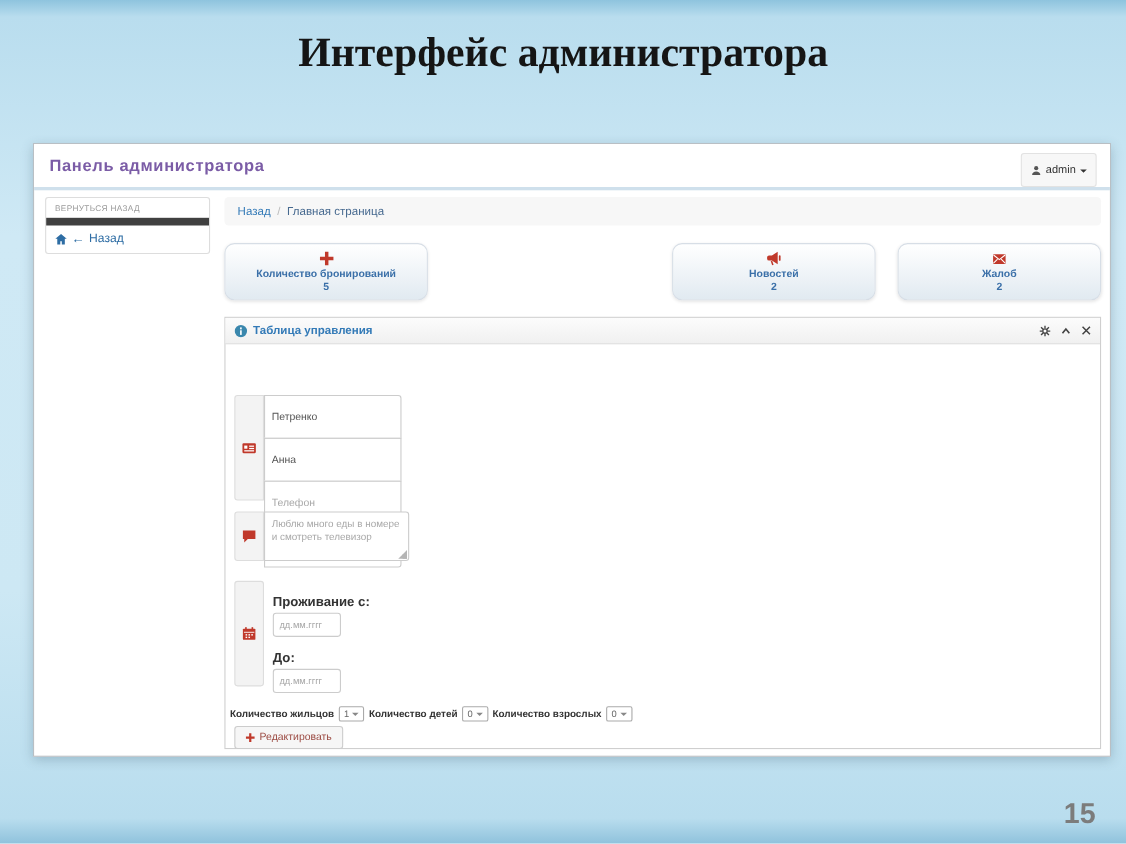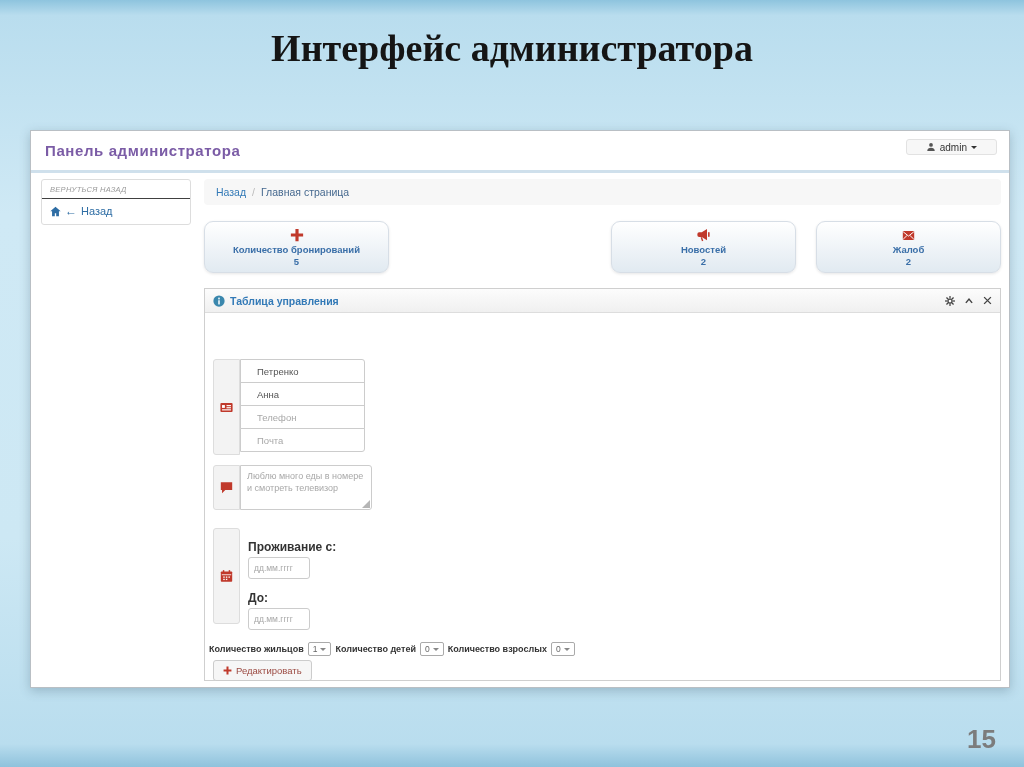--- a/index.html
+++ b/index.html
@@ -19,29 +19,29 @@
   }
 
   
   .shot{
     position:absolute; left:30px; top:130px; width:980px; height:558px;
     background:#fff; border:1px solid #b9bfc4; box-shadow:0 3px 10px rgba(60,90,110,.3);
   }
   .topbar{ position:absolute; left:0; top:0; width:100%; height:42px; background:#fff; border-bottom:3px solid #cfe0ec;text-decoration:underline; }
   .brand{ position:absolute; left:14px; top:11px; font-size:15px; font-weight:bold; color:#7b5ca6; letter-spacing:.6px; }
   .user-btn{
-    position:absolute; right:12px; top:8px; height:16px; padding:0 19px;
+    position:absolute; right:12px; top:8px; height:31px; padding:0 8px;
     background:#f7f7f7; border:1px solid #e2e2e2; border-radius:3px;
     display:flex; align-items:center; gap:4px; font-size:10px; color:#333; cursor:pointer;
     font-family:inherit;
   }
   .caret-down{ width:0; height:0; border:3px solid transparent; border-top-color:#333; margin-top:4px; }
 
   .sidebar{ position:absolute; left:10px; top:48px; width:150px; background:#fff; border:1px solid #ddd; border-radius:3px; }
-  .side-head{ padding:5px 8px 4px; font-size:7.5px; color:#9a9a9a; border-bottom:1px solid #404040; letter-spacing:.3px;font-style:italic; }
+  .side-head{ padding:5px 8px 4px; font-size:7.5px; color:#9a9a9a; border-bottom:7px solid #404040; letter-spacing:.3px; }
   .side-link{ padding:6px 8px 7px; font-size:11px; color:#2e6da4; display:flex; align-items:center; gap:4px; cursor:pointer; }
   .side-link .arrow{ font-size:12px; line-height:10px; }
 
   .breadcrumb{
     position:absolute; left:173px; top:48px; width:797px; height:26px;
     background:#f7f7f7; border-radius:4px; padding:6px 12px;
     font-size:10.5px; display:flex; gap:6px; align-items:center;
   }
   .crumb-back{ color:#337ab7; cursor:pointer; }
   .crumb-sep{ color:#bbb; }
@@ -75,21 +75,21 @@
   .g1{ left:8px; top:46px; }
   .g2{ left:8px; top:152px; }
   .g3{ left:8px; top:215px; }
   .icon-cell{
     width:27px; background:#f3f3f3; border:1px solid #ddd;
     display:flex; align-items:center; justify-content:center;
     border-radius:3px 0 0 3px;
   }
   .inputs-col{ display:flex; flex-direction:column; }
   .inputs-col input{
-    width:125px; height:24px; border:1px solid #ccc; padding:0 16px;
+    width:125px; height:40px; border:1px solid #ccc; padding:0 6px;
     font-size:9.5px; color:#555; font-family:inherit; margin-top:-1px; background:#fff;
   }
   .inputs-col input:first-child{ margin-top:0; border-top-right-radius:3px; }
   .inputs-col input:last-child{ border-bottom-right-radius:3px; }
   input::placeholder, textarea::placeholder{ color:#a8a8a8; opacity:1; }
 
   .ta-wrap{ position:relative; }
   .ta-wrap textarea{
     width:132px; height:45px; border:1px solid #ccc; border-radius:0 3px 3px 0;
     padding:4px 6px; font-size:9px; line-height:12px; color:#555; resize:none; font-family:inherit; display:block; background:#fff;

